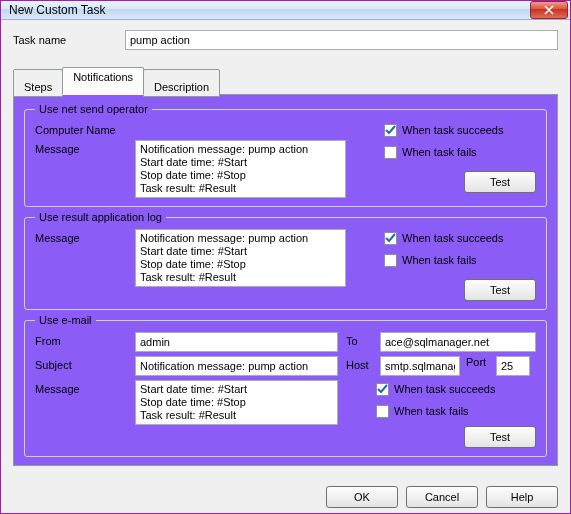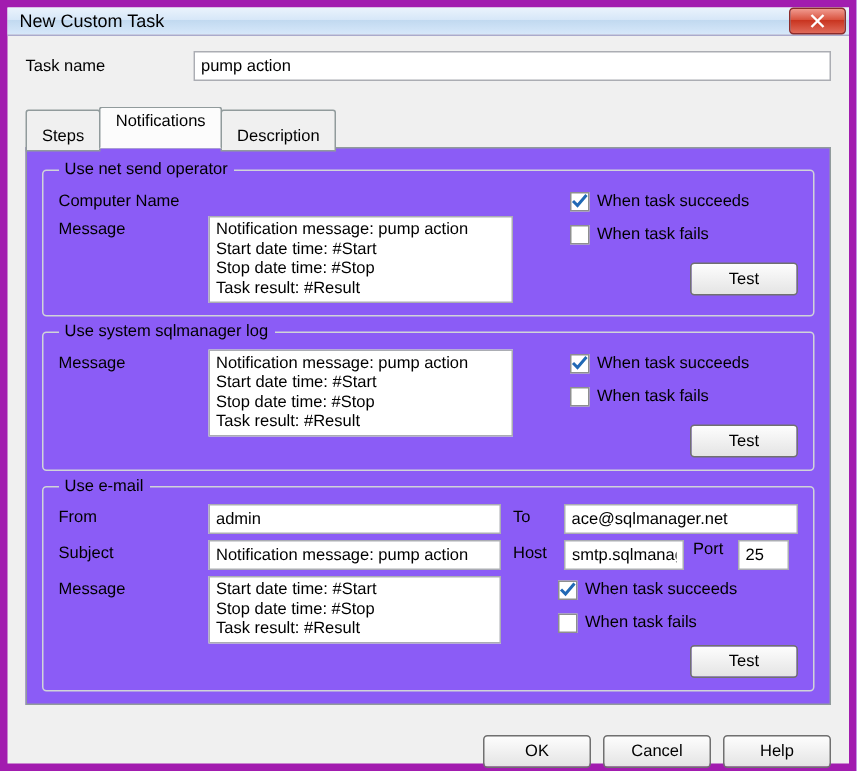--- a/index.html
+++ b/index.html
@@ -1,17 +1,17 @@
 <!DOCTYPE html>
 <html><head>
 <meta charset="utf-8">
 <style>
   * { box-sizing: border-box; font-family: "Segoe UI", Tahoma, sans-serif; font-size: 11px; }
   body { margin: 0; background: #fff; }
-  .window { width: 571px; height: 514px; border: 5px solid #a21caf; background: #f0f0f0; display: flex; flex-direction: column; }
+  .window { width: 571px; height: 514px; border: 1px solid #a21caf; background: #f0f0f0; display: flex; flex-direction: column; }
   .titlebar { height: 28px; background: linear-gradient(to bottom, #eaf3fc 0%, #d7e7f8 45%, #c1d9f0 46%, #d7e8fa 100%); display: flex; align-items: center; padding: 0 2px 0 8px; border-bottom: 1px solid #aac; }
   .titlebar-title { flex: 1; color: #000; font-size: 12px; }
   .close-btn { width: 38px; height: 18px; border: 1px solid #8b2b2b; border-radius: 3px; background: linear-gradient(to bottom, #f09a8f 0%, #d9533f 45%, #c8331e 46%, #e06a5a 100%); display: flex; align-items: center; justify-content: center; cursor: pointer; }
   .close-btn svg { width: 10px; height: 10px; }
   .body { flex: 1; padding: 10px 12px 10px 12px; display: flex; flex-direction: column; }
   .row { display: flex; align-items: center; margin-bottom: 6px; }
   .lbl { width: 112px; color: #000; }
   .lbl-narrow { width: 30px; color:#000; margin-left:6px;}
   input[type=text], textarea { border: 1px solid #abadb3; background: #fff; padding: 2px 4px; font-family: inherit; font-size: 11px; color: #000; }
   input[type=text] { height: 20px; }
@@ -100,21 +100,21 @@
             </div>
             <div style="flex:1"></div>
             <div class="test-row">
                 <button class="btn">Test</button>
               </div>
           </div>
         </div>
       </fieldset>
 
       <fieldset>
-        <legend>Use system sqlmanager log</legend>
+        <legend>Use result application log</legend>
         <div class="fs-row">
           <div class="left-col">
             <div class="field">
               <span class="lbl">Message</span>
               <textarea rows="4" style="">Notification message: pump action
 Start date time: #Start
 Stop date time: #Stop
 Task result: #Result</textarea>
             </div>
           </div>

